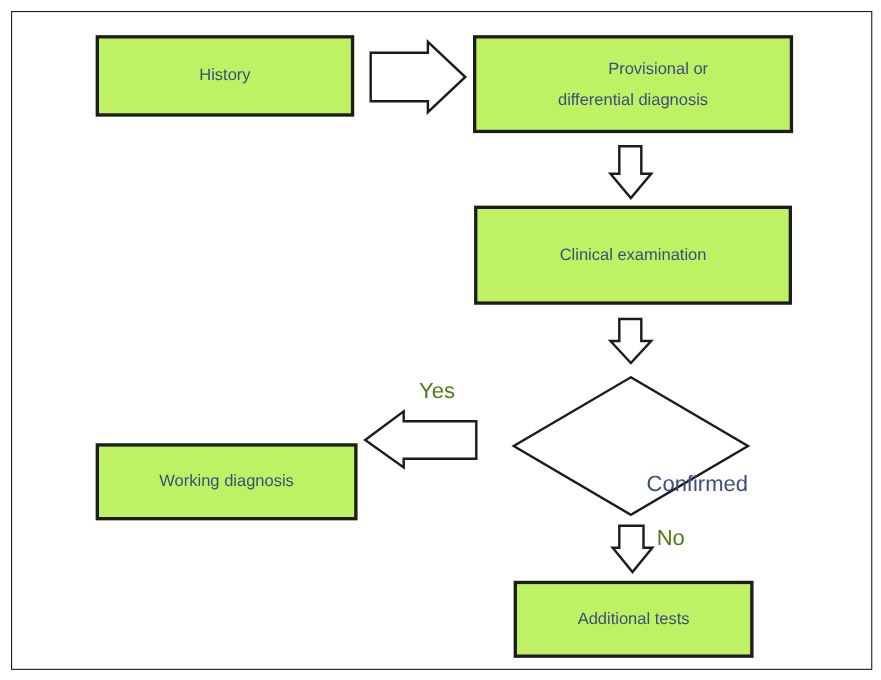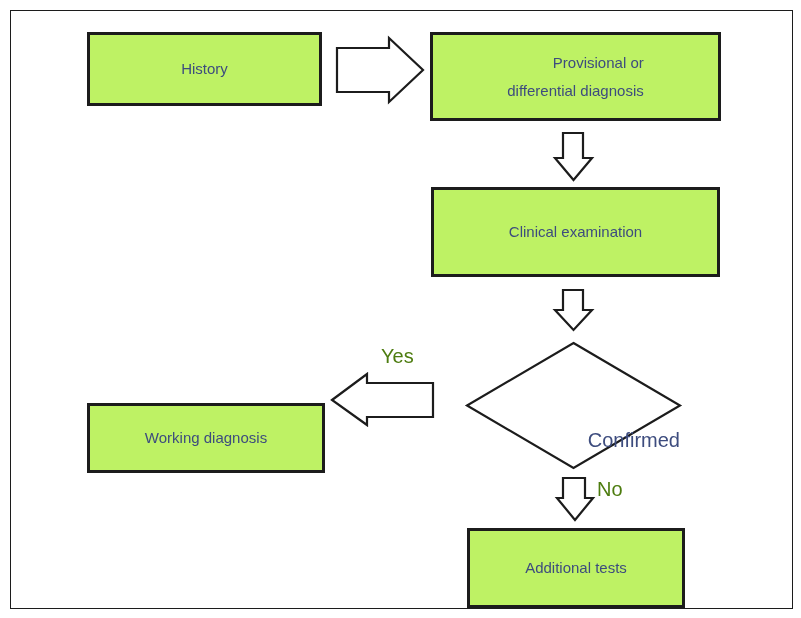--- a/index.html
+++ b/index.html
@@ -45,21 +45,21 @@
     color: #3d4c7e;
     font-size: 15px;
     line-height: 28px;
     white-space: pre-line;
   }
 
   .node-history     { left: 87px;  top: 32px;  width: 235px; height: 74px; }
   .node-provisional { left: 430px; top: 32px;  width: 291px; height: 89px; }
   .node-clinical    { left: 431px; top: 187px; width: 289px; height: 90px; }
   .node-working     { left: 87px;  top: 365px; width: 238px; height: 70px; margin-top: 38px; }
-  .node-additional  { left: 467px; top: 528px; width: 218px; height: 80px; }
+  .node-additional  { left: 467px; top: 528px; width: 218px; height: 70px; }
 
   .diamond-label {
     position: absolute;
     left: 467px; top: 390px;
     width: 213px;
     text-align: right;
     color: #3d4c7e;
     font-size: 20px;
     line-height: 28px;
     margin-top: 36px;

